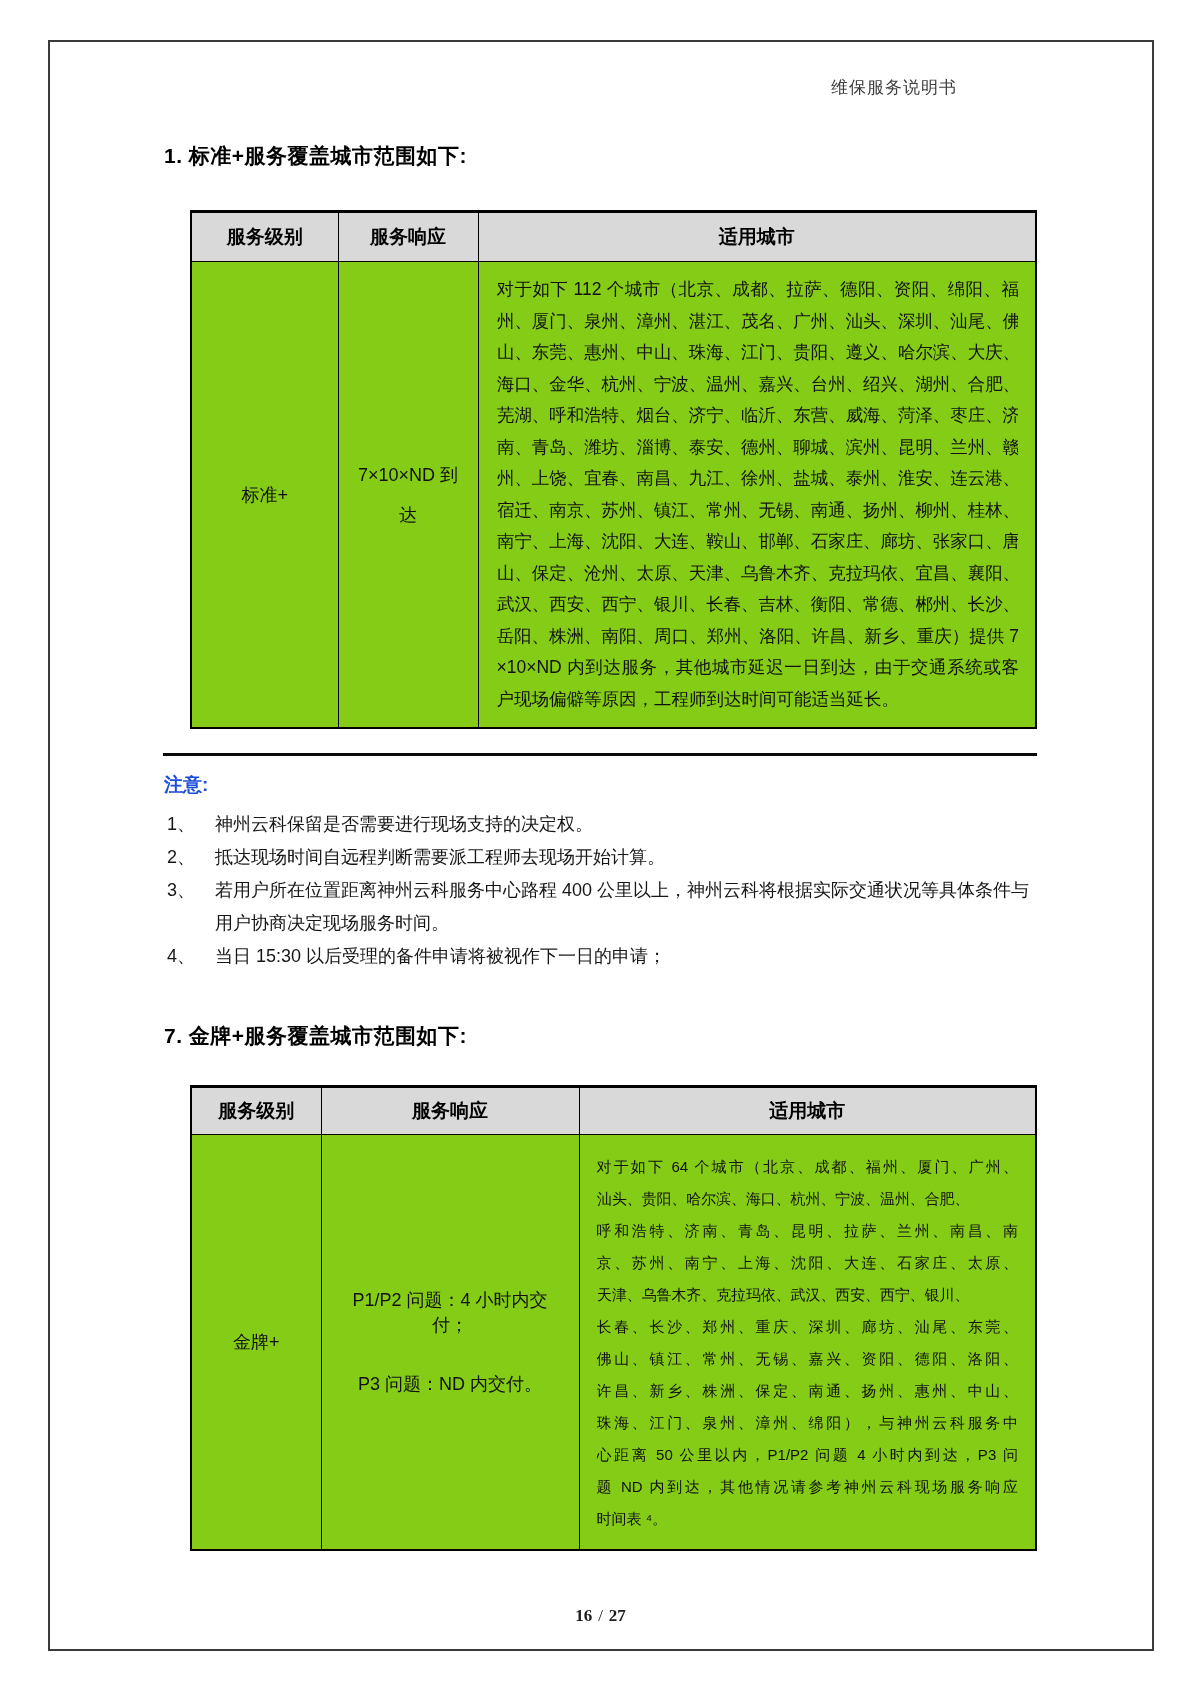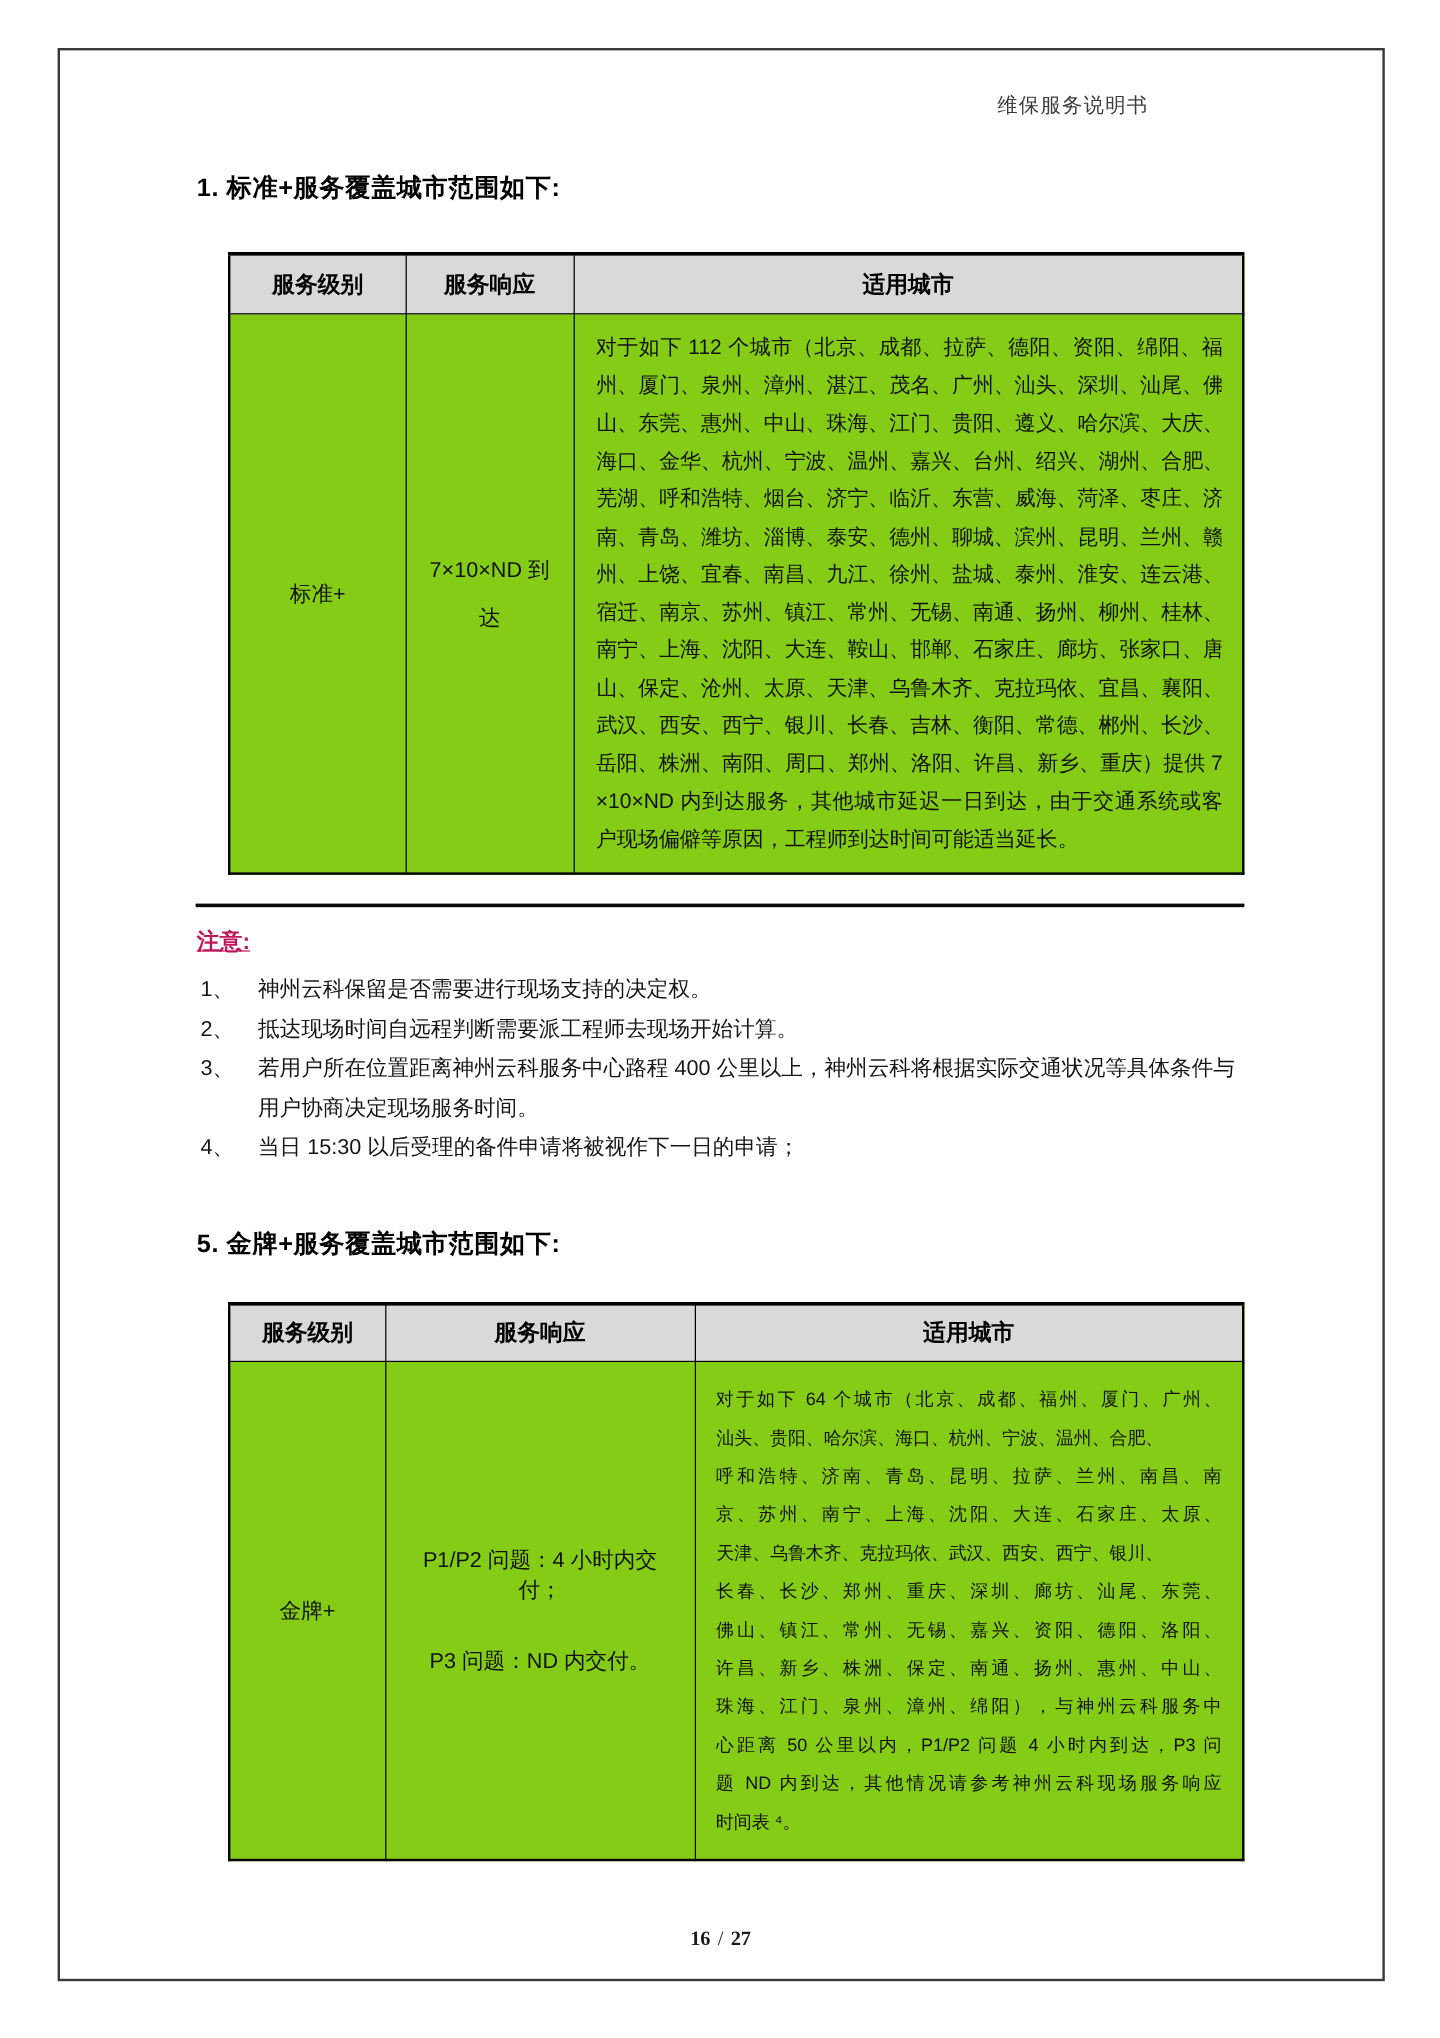--- a/index.html
+++ b/index.html
@@ -37,21 +37,21 @@
   #table2 .cell-resp .resp-p2 { margin-top:34px; }
   .cell-cities { vertical-align:top; }
   #table1 .cell-cities { padding:12px 16px 12px 18px; font-size:17.5px; }
   #table1 .cell-cities .jline { line-height:31.5px; }
   #table2 .cell-cities { padding:16px 17px 14px 17px; font-size:15px; }
   #table2 .cell-cities .jline { line-height:32px; }
   .jline { text-align:justify; text-align-last:justify; white-space:nowrap; overflow:hidden; }
   .jline.last { text-align-last:left; }
 
   .rule { position:absolute; left:163px; top:753px; width:874px; height:3px; background:#0a0a0a; }
-  .notes-heading { position:absolute; left:164px; top:772px; font-size:19px; font-weight:700; color:#be185d;text-decoration:underline; }
+  .notes-heading { position:absolute; left:164px; top:772px; font-size:19px; font-weight:700; color:#1d4ed8; }
   .notes { position:absolute; left:167px; top:808px; width:873px; }
   .note { display:flex; font-size:18px; line-height:33px; color:#161616; }
   .note-num { width:48px; flex:0 0 48px; }
   .note-txt { flex:1; }
 
   .footer {
     position:absolute; left:164px; top:1585px; width:873px; text-align:center;
     font-family:"Liberation Serif","DejaVu Serif",serif; font-size:17px; color:#1c1c1c;margin-top:21px;
   }
   .pg-b { font-weight:700; }
@@ -119,21 +119,21 @@
   <div class="note">
     <span class="note-num">3、</span>
     <span class="note-txt">若用户所在位置距离神州云科服务中心路程 400 公里以上，神州云科将根据实际交通状况等具体条件与用户协商决定现场服务时间。</span>
   </div>
   <div class="note">
     <span class="note-num">4、</span>
     <span class="note-txt">当日 15:30 以后受理的备件申请将被视作下一日的申请；</span>
   </div>
 </div>
 
-<div class="h1" id="sec2-heading">5. 金牌+服务覆盖城市范围如下:</div>
+<div class="h1" id="sec2-heading">7. 金牌+服务覆盖城市范围如下:</div>
 
 <table id="table2">
   <colgroup>
       <col style="width:130px">
       <col style="width:258px">
       <col>
     </colgroup>
   <thead>
     <tr>
       <th>服务级别</th>

